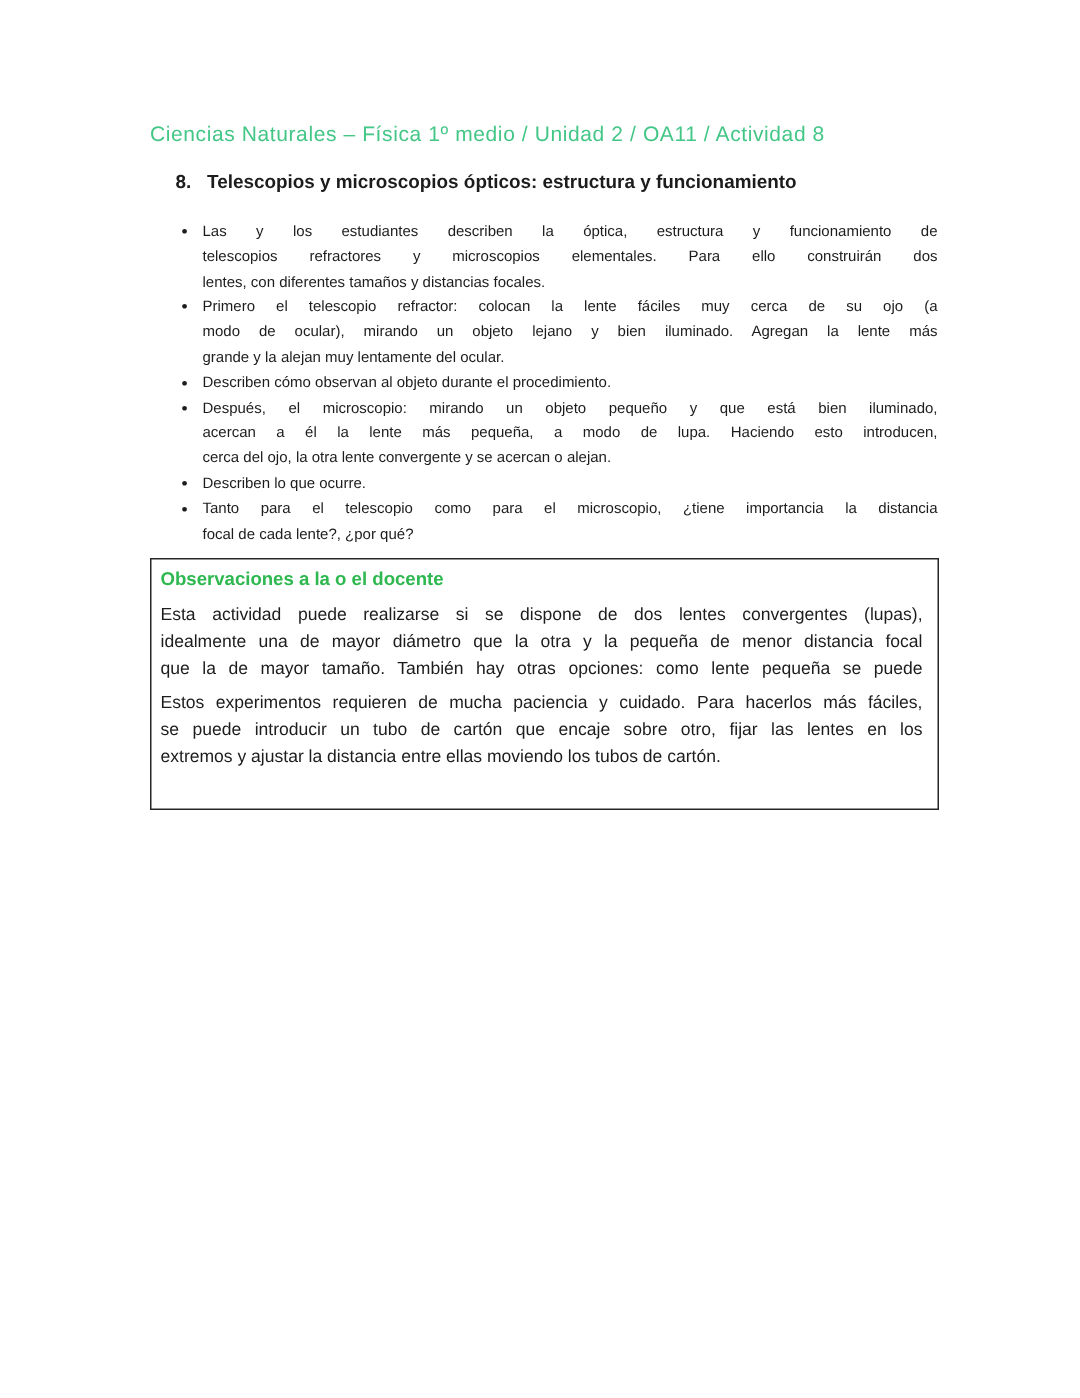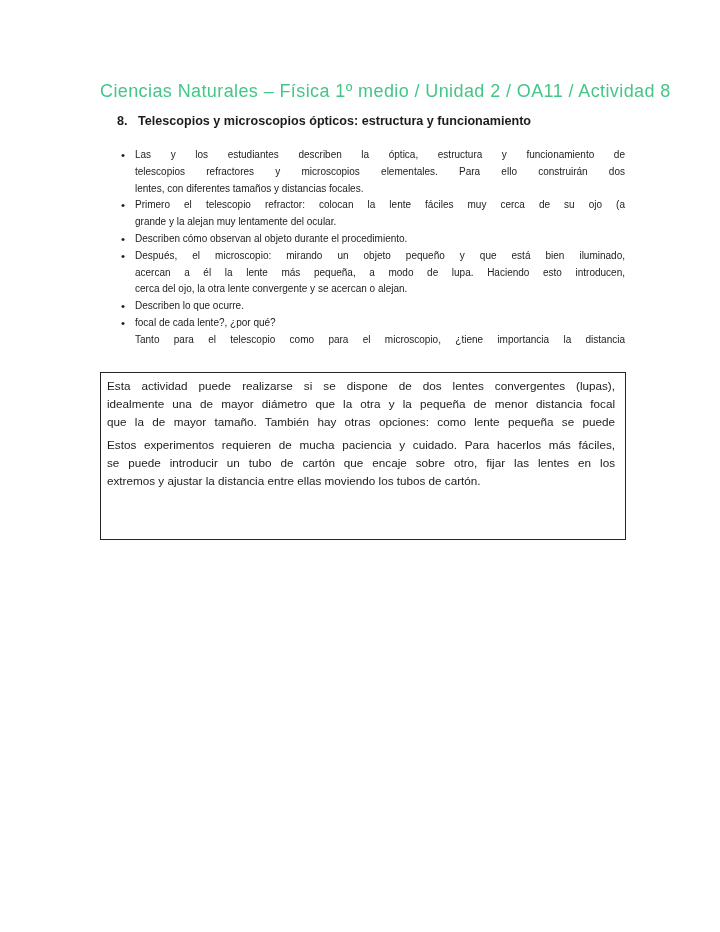--- a/index.html
+++ b/index.html
@@ -14,21 +14,21 @@
     background: #ffffff;
     font-family: "Liberation Sans", sans-serif;
     color: #1c1c1c;
     overflow: hidden;
   }
   .doc-title {
     position: absolute;
     left: 100px;
     top: 81px;
     width: 560px;
-    font-size: 18px;
+    font-size: 14px;
     letter-spacing: 0.4px;
     white-space: nowrap;
   }
   .activity-heading {
     position: absolute;
     left: 117px;
     top: 114px;
     width: 520px;
     font-size: 12.6px;
     font-weight: bold;
@@ -108,20 +108,21 @@
         <div class="content">
           <div class="tline">Las y los estudiantes describen la óptica, estructura y funcionamiento de</div>
           <div class="tline">telescopios refractores y microscopios elementales. Para ello construirán dos</div>
           <div class="tline last">lentes, con diferentes tamaños y distancias focales.</div>
         </div>
       </div>
       <div class="bullet">
         <span class="dot">•</span>
         <div class="content">
           <div class="tline">Primero el telescopio refractor: colocan la lente fáciles muy cerca de su ojo (a</div>
+          <div class="tline">modo de ocular), mirando un objeto lejano y bien iluminado. Agregan la lente más</div>
           <div class="tline last">grande y la alejan muy lentamente del ocular.</div>
         </div>
       </div>
       <div class="bullet">
         <span class="dot">•</span>
         <div class="content">
           <div class="tline last">Describen cómo observan al objeto durante el procedimiento.</div>
         </div>
       </div>
       <div class="bullet">
@@ -134,27 +135,28 @@
       </div>
       <div class="bullet">
         <span class="dot">•</span>
         <div class="content">
           <div class="tline last">Describen lo que ocurre.</div>
         </div>
       </div>
       <div class="bullet">
         <span class="dot">•</span>
         <div class="content">
+          <div class="tline">Tanto para el telescopio como para el microscopio, ¿tiene importancia la distancia</div>
           <div class="tline last">focal de cada lente?, ¿por qué?</div>
-          <div class="tline">Tanto para el telescopio como para el microscopio, ¿tiene importancia la distancia</div>
         </div>
       </div>
     </div>
 
   <div class="note-box" style="border-color: rgb(38, 38, 38);">
+    <div class="note-title" style="color: rgb(46, 184, 79);">Observaciones a la o el docente</div>
     <div id="note-body">
         <div class="note-para">
           <div class="tline">Esta actividad puede realizarse si se dispone de dos lentes convergentes (lupas),</div>
           <div class="tline">idealmente una de mayor diámetro que la otra y la pequeña de menor distancia focal</div>
           <div class="tline">que la de mayor tamaño. También hay otras opciones: como lente pequeña se puede</div>
         </div>
         <div class="note-para">
           <div class="tline">Estos experimentos requieren de mucha paciencia y cuidado. Para hacerlos más fáciles,</div>
           <div class="tline">se puede introducir un tubo de cartón que encaje sobre otro, fijar las lentes en los</div>
           <div class="tline last">extremos y ajustar la distancia entre ellas moviendo los tubos de cartón.</div>

